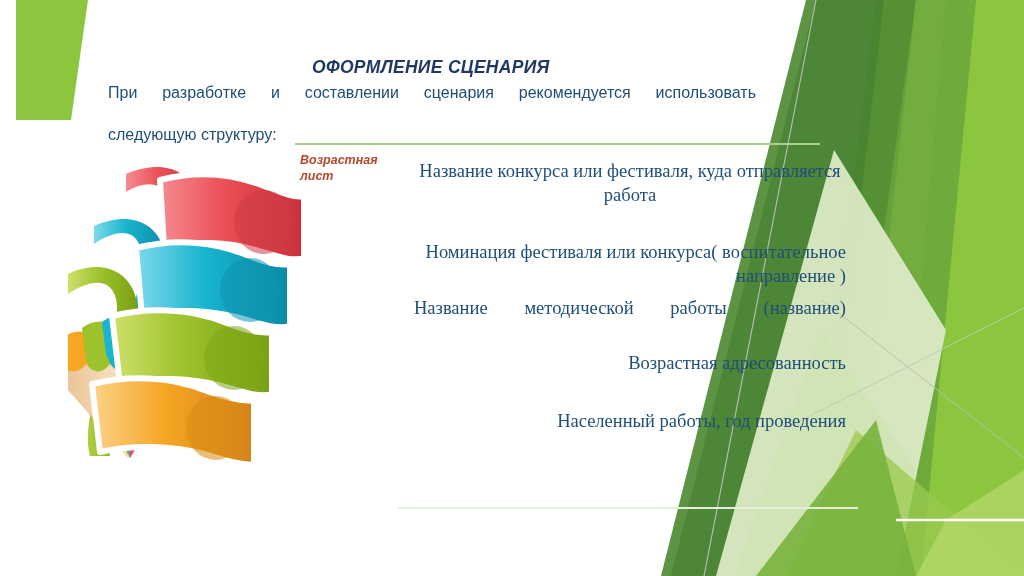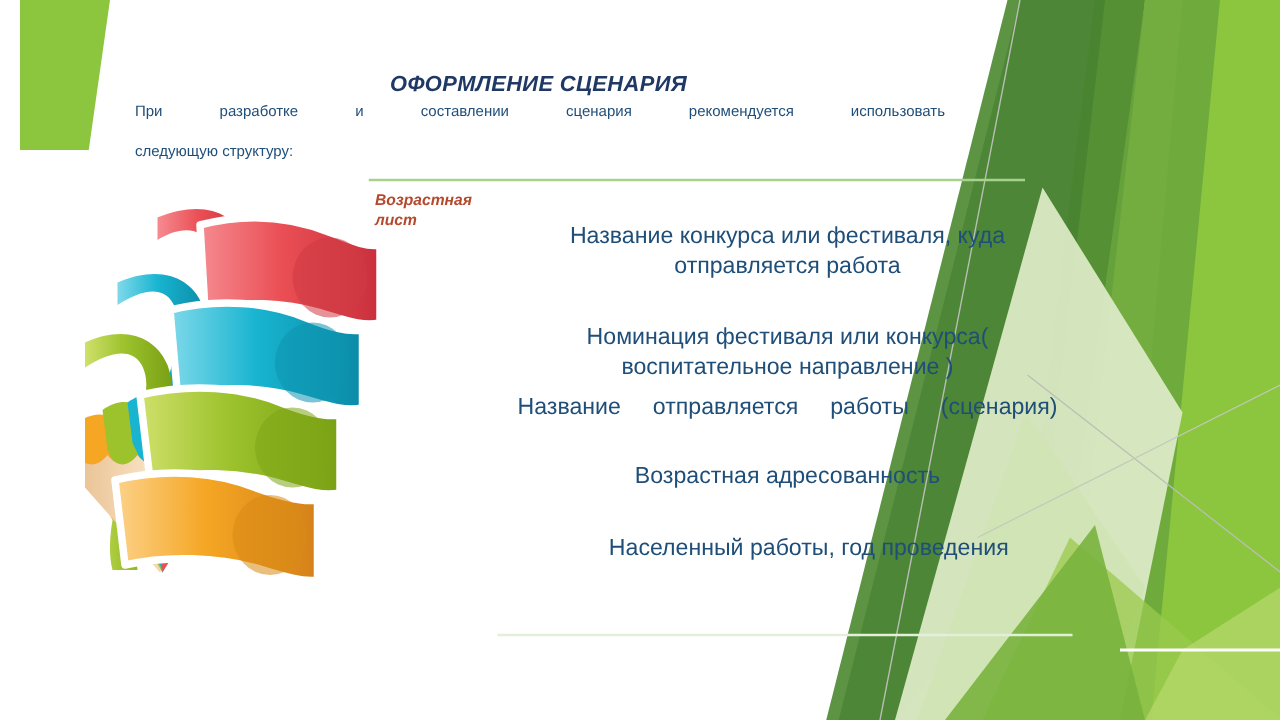--- a/index.html
+++ b/index.html
@@ -40,21 +40,21 @@
     font-style: italic;
     color: #1f3864;
     letter-spacing: 0.3px;
     white-space: nowrap;
   }
   .intro {
     position: absolute;
     left: 92px;
     top: 82px;
     width: 648px;
-    font-size: 12px;
+    font-size: 16px;
     color: #1f4e79;
     line-height: 1.32;
     text-align: justify;
     text-justify: inter-word;
   }
   .intro .ln1 { display: block; text-align: justify; }
   .intro .ln1::after { content: ""; display: inline-block; width: 100%; }
   .intro .ln2 { display: block; }
 
   
@@ -87,30 +87,31 @@
     color: #b5492e;
     line-height: 1.3;
   }
   .label-col .lbl-main { display: block; margin-bottom: 9px; }
   .label-col .lbl-sub  { display: block; }
 
   
   .body-col {
     position: absolute;
     left: 398px;
-    top: 176px;
+    top: 160px;
     width: 432px;
     font-size: 18.5px;
     color: #1f4e79;
     line-height: 1.28;
+    font-family: Liberation Serif, serif;
   }
   .body-col p { margin: 0; }
 
   .b-center { text-align: center; }
-  .b-left   { text-align: center; }
+  .b-left   { text-align: right; }
   .b-just   { text-align: justify; text-justify: inter-word; }
   .b-just::after { content: ""; display: inline-block; width: 100%; }
   .gap-b { height: 8px; }
   .gap-d { height: 26px; }
 
   .indent-1 { padding-left: 40px; }
   .indent-2 { padding-left: 34px; }
 
   
   .pencil-art {
@@ -250,21 +251,21 @@
   </div>
 
   <div class="body-col">
     <p class="b-center">Название конкурса или фестиваля, куда отправляется работа</p>
     <div class="gap-b"></div>
 
     <div class="gap-d"></div>
 
     <p class="b-left">Номинация фестиваля или конкурса( воспитательное направление )</p>
     <div class="gap-b"></div>
-    <p class="b-just">Название отправляется работы (сценария)</p>
+    <p class="b-just">Название методической работы (название)</p>
     <div class="gap-b"></div>
     <p class="b-left">Возрастная адресованность</p>
     <div class="gap-b"></div>
 
     <div class="gap-d"></div>
 
     <p class="b-left indent-2">Населенный работы, год проведения</p>
   </div>
 
 </div>

